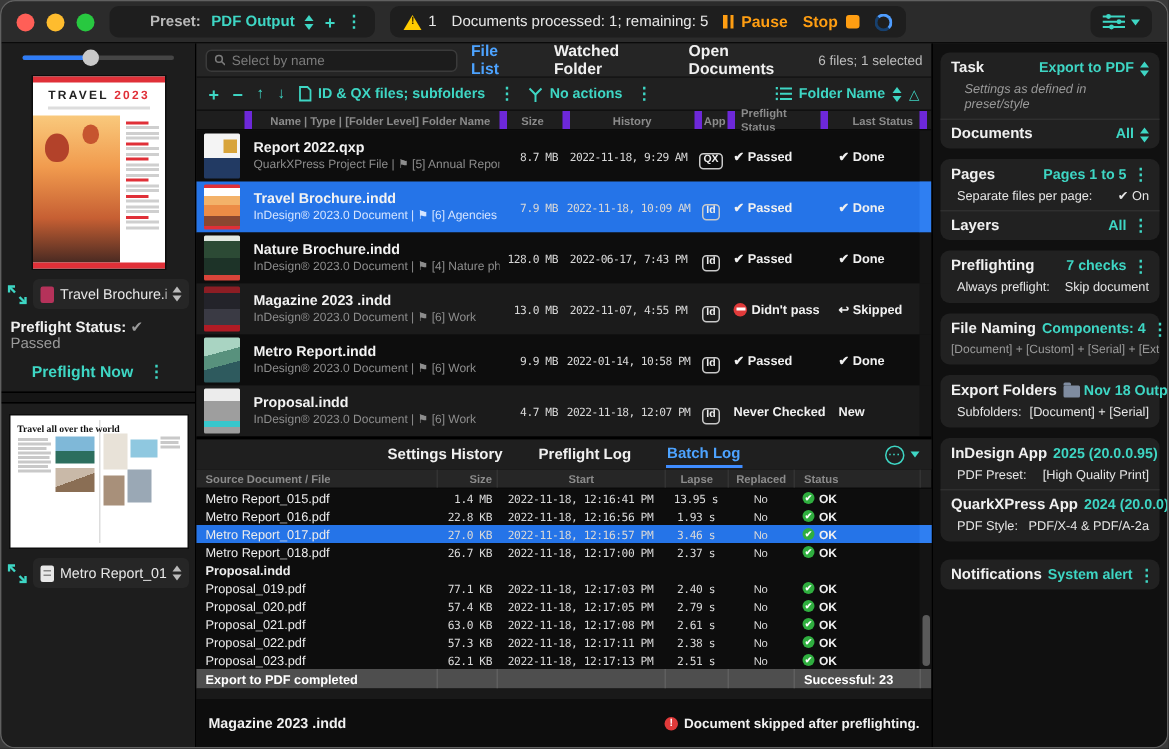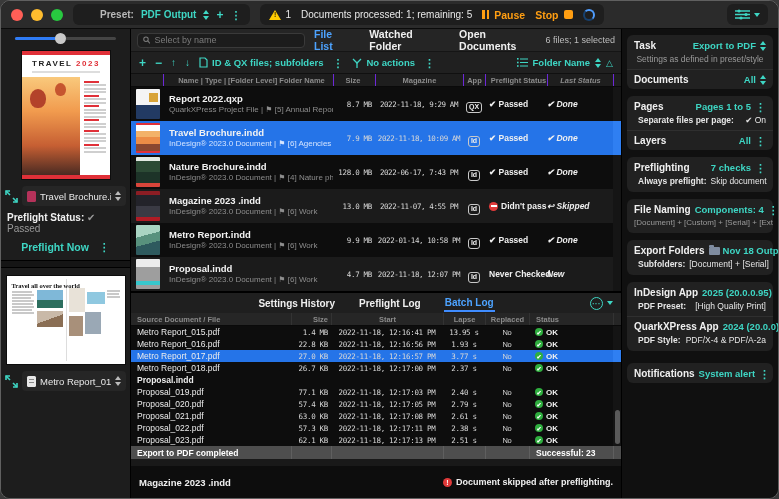--- a/index.html
+++ b/index.html
@@ -86,28 +86,28 @@
   .summary { font-size:9px; color:#bdbdbd; flex:none; }
 
   
   .mtoolbar { height:22px; background:#202020; display:flex; align-items:center; padding:0 8px; gap:9px; border-top:1px solid #151515; flex:none; }
   .tbtn { color:#3ed6c4; font-size:12px; font-weight:bold; line-height:1; }
   .tlabel { color:#3ed6c4; font-size:9.5px; font-weight:bold; display:flex; align-items:center; gap:4px; }
   .mtool-right { margin-left:auto; display:flex; align-items:center; gap:5px; }
 
   
   .fhead { height:14px; background:#1e1e1e; display:flex; align-items:center; font-size:7.5px; font-weight:bold; color:#8b8b8b; border-top:1px solid #101010; border-bottom:1px solid #0a0a0a; flex:none; }
-  .fhead > div { border-left:1px solid #6d28d9; height:100%; display:flex; align-items:center; justify-content:center; }
+  .fhead > div { border-left:5px solid #6d28d9; height:100%; display:flex; align-items:center; justify-content:center; }
   .fhead > div:first-child { border-left:none; }
   .c-th { width:32px; flex:none; } .c-name { flex:1; min-width:0; padding-left:6px; }
   .c-size { width:42px; flex:none; text-align:right; padding-right:3px; justify-content:flex-end; }
   .c-mod { width:88px; flex:none; text-align:center; justify-content:center; }
   .c-app { width:22px; flex:none; text-align:center; justify-content:center; }
   .c-pf { width:62px; flex:none; padding-left:4px; }
-  .c-ls { width:66px; flex:none; padding-left:0;font-style:italic; }
+  .c-ls { width:66px; flex:none; padding-left:12px; }
   .c-mk { width:8px; flex:none; }
   .fhead .c-name { justify-content:center; }
   .frows { flex:none; }
   .frow { height:34px; display:flex; align-items:center; background:#0d0d0d; }
   .frow.alt { background:#1b1b1b; }
   .frow.sel { background:#2574e8; }
   .frow .c-mk { align-self:stretch; background:#151515; }
   .frow.sel .c-mk { background:#2f7ff2; }
   .nm { font-size:9.5px; font-weight:bold; color:#f2f2f2; line-height:12px; white-space:nowrap; overflow:hidden; }
   .meta { font-size:8px; color:#8d8d8d; line-height:10px; white-space:nowrap; overflow:hidden; }
@@ -166,23 +166,23 @@
   .lskip .doc { font-size:9.5px; font-weight:bold; color:#f0f0f0; }
   .lskip .msg { font-size:9px; font-weight:bold; color:#f0f0f0; display:flex; align-items:center; gap:4px; }
   .erric { width:9px; height:9px; border-radius:50%; background:#e03a3a; color:#fff; font-size:7px; font-weight:bold; display:inline-flex; align-items:center; justify-content:center; }
 
   
   .card { background:#212121; border-radius:6px; margin-bottom:7px; padding:1px 0; }
   .crow { display:flex; align-items:center; padding:4px 7px 3px; gap:4px; }
   .clabel { font-size:10px; font-weight:bold; color:#f0f0f0; flex:1; white-space:nowrap; }
   .cval { font-size:9.5px; font-weight:bold; color:#3ed6c4; white-space:nowrap; display:flex; align-items:center; gap:3px; }
   .csub { display:flex; align-items:center; padding:0 7px 5px 11px; gap:4px; }
-  .csub .sl { font-size:8.5px; font-weight:bold; color:#e6e6e6; flex:1; white-space:nowrap; }
+  .csub .sl { font-size:8.5px; font-weight:normal; color:#e6e6e6; flex:1; white-space:nowrap; }
   .csub .sv { font-size:8.5px; color:#e6e6e6; white-space:nowrap; }
-  .cnote { font-size:8.5px; color:#9a9a9a; text-align:center; padding:0 0 5px; }
+  .cnote { font-size:8.5px; color:#9a9a9a; text-align:left; padding:0 16px 5px;font-style:italic; }
   .cdiv { height:1px; background:#2f2f2f; margin:0 0; }
   .cfull { font-size:8px; color:#9a9a9a; padding:0 7px 5px; white-space:nowrap; overflow:hidden; }
   .folder-ic { width:11px; height:8px; background:#7f8ca0; border-radius:1px; position:relative; display:inline-block; flex:none; }
   .folder-ic::before { content:""; position:absolute; top:-2px; left:0; width:5px; height:2px; background:#7f8ca0; border-radius:1px 1px 0 0; }
   svg.ic { display:block; }
 </style>
 </head>
 <body>
 
 <div class="win">
@@ -409,21 +409,21 @@
               <b class="d"></b>
             </span>
           <span class="teal" style="font-size:9px;">△</span>
         </div>
       </div>
 
       <div class="fhead">
         <div class="c-th"></div>
         <div class="c-name">Name | Type | [Folder Level] Folder Name</div>
         <div class="c-size">Size</div>
-        <div class="c-mod">Magazine</div>
+        <div class="c-mod">History</div>
         <div class="c-app">App</div>
         <div class="c-pf">Preflight Status</div>
         <div class="c-ls">Last Status</div>
         <div class="c-mk"></div>
       </div>
 
       <div class="frows" id="file-rows">
           <div class="frow">
             <div class="c-th">
               <div class="th th-report"></div>
@@ -598,21 +598,21 @@
                   <span class="okic">✔</span>
                   <span>OK</span>
                 </span>
               </div>
               <div class="l-mk"></div>
             </div>
             <div class="lrow sel">
               <div class="l-file">Metro Report_017.pdf</div>
               <div class="l-size mono num">27.0 KB</div>
               <div class="l-start mono num">2022-11-18, 12:16:57 PM</div>
-              <div class="l-lapse mono num">3.77 s</div>
+              <div class="l-lapse mono num">3.46 s</div>
               <div class="l-rep num">No</div>
               <div class="l-st">
                 <span class="oktext">
                   <span class="okic">✔</span>
                   <span>OK</span>
                 </span>
               </div>
               <div class="l-mk"></div>
             </div>
             <div class="lrow">

